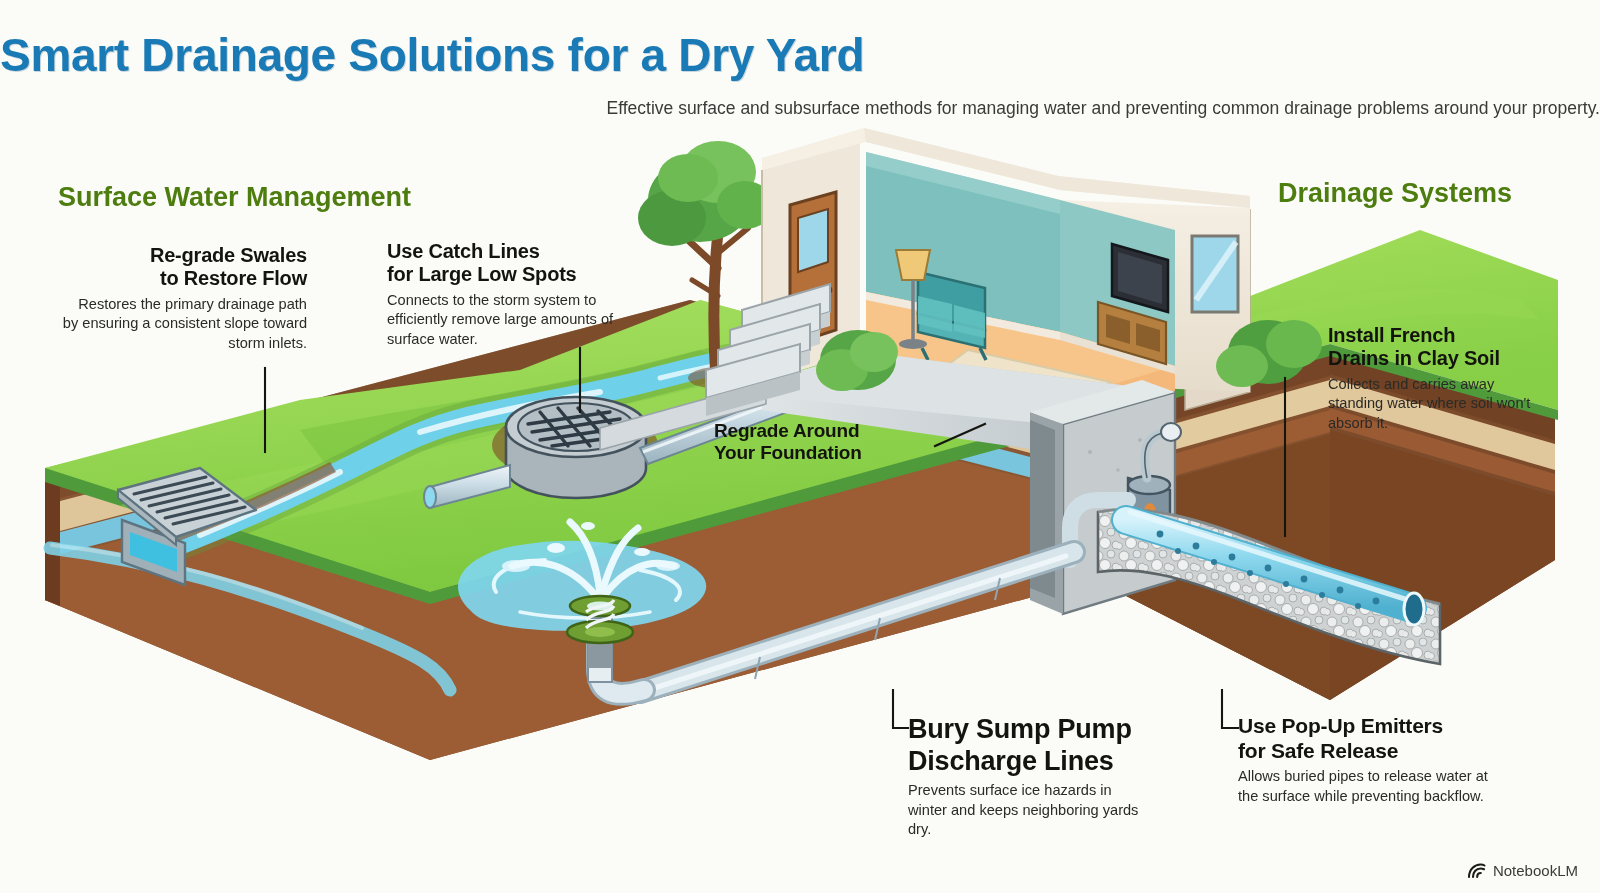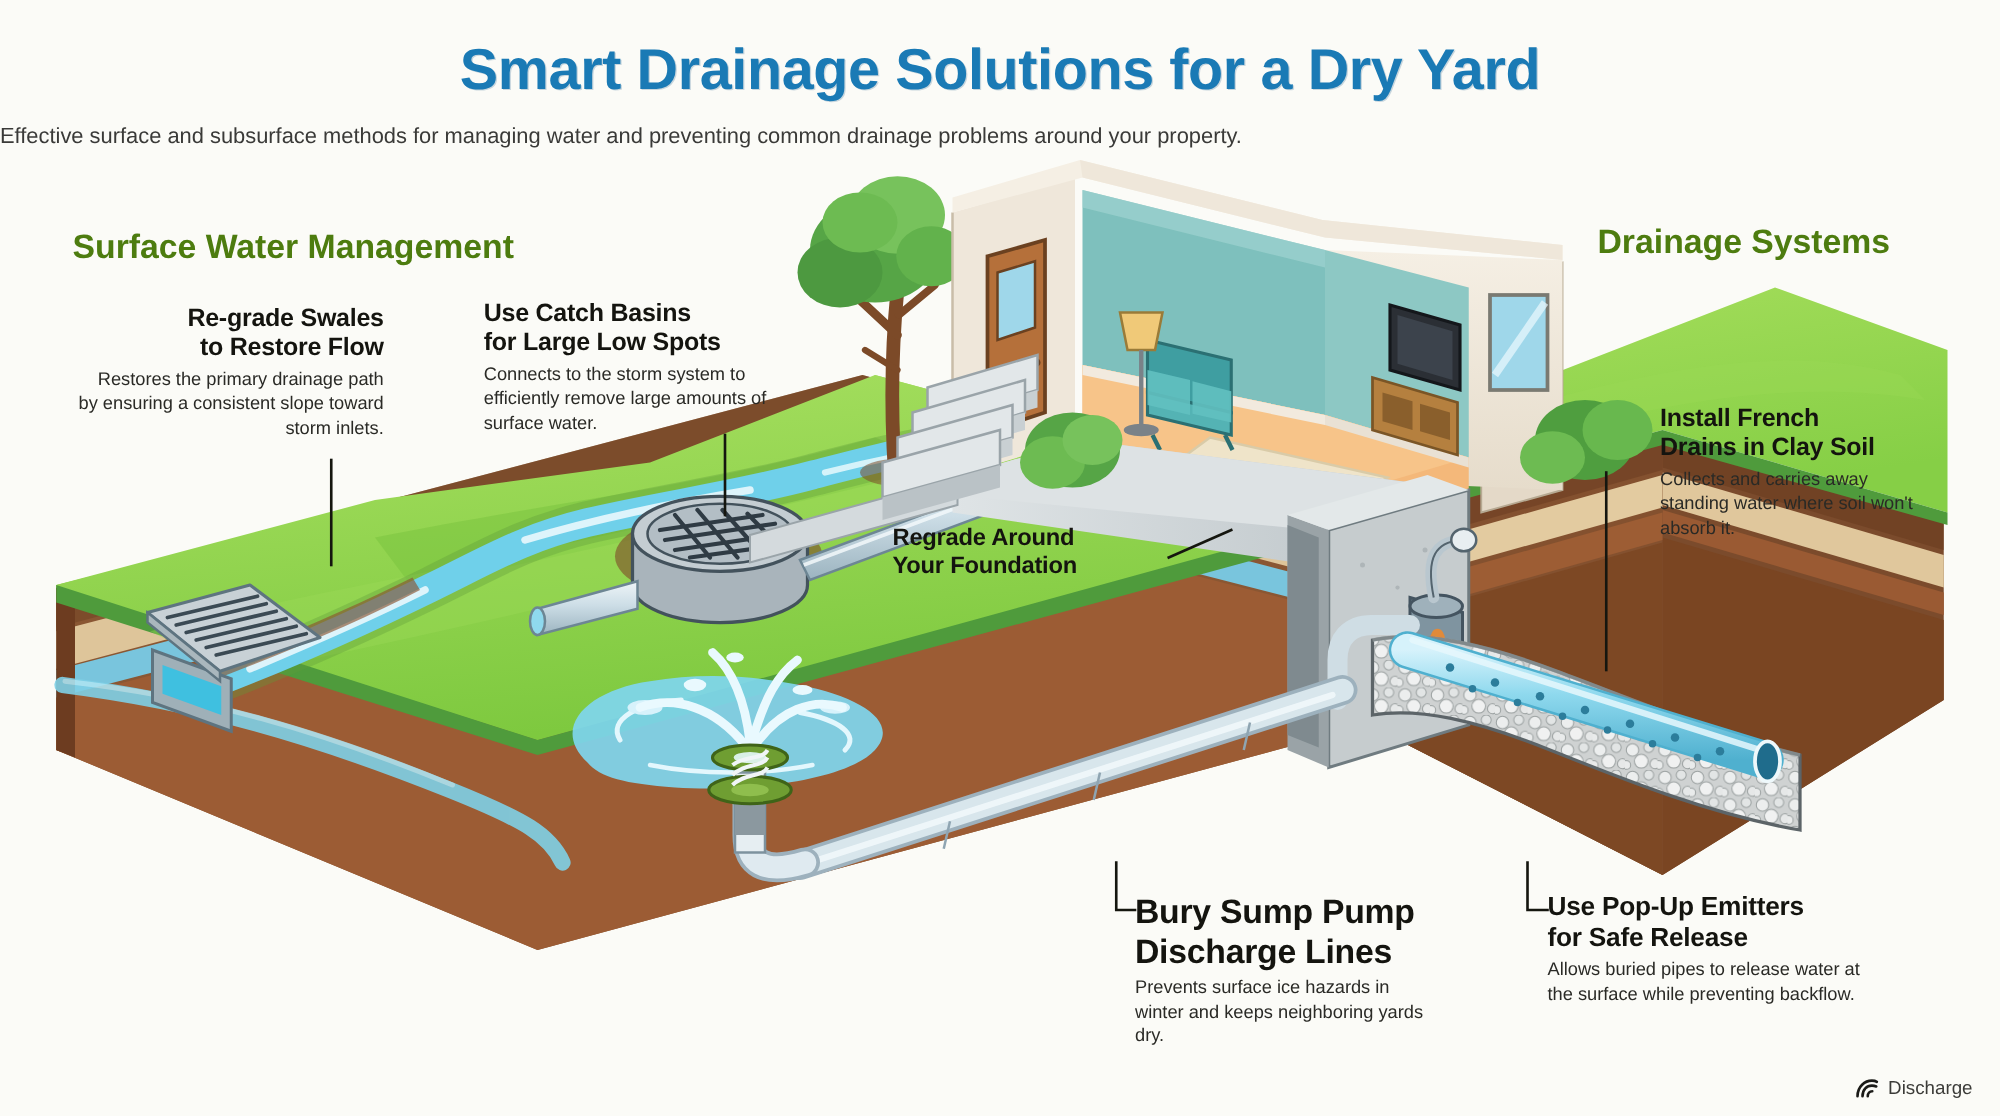--- a/index.html
+++ b/index.html
@@ -7,27 +7,27 @@
     width:1600px;height:893px;
     background:#fbfbf7;
     font-family:"Liberation Sans","DejaVu Sans",sans-serif;
     overflow:hidden;position:relative;
   }
   #stage{position:absolute;inset:0;}
   .art{position:absolute;left:0;top:0;width:1600px;height:893px;}
   .txt{position:absolute;}
 
   .title{
-    left:0;top:28px;width:1600px;text-align:center;
+    left:0;top:28px;width:1600px;text-align:left;
     font-size:46px;font-weight:bold;color:#1a7ab5;
     letter-spacing:-0.3px;
     text-shadow:1px 1px 0 rgba(20,80,130,.22);
   }
   .subtitle{
-    left:0;top:98px;width:1600px;text-align:left;
+    left:0;top:98px;width:1600px;text-align:right;
     font-size:17.5px;color:#3a3a38;
   }
 
   .sectionhead{
     font-size:27px;font-weight:bold;color:#4d7c0f;line-height:1.12;
   }
   .cardtitle{
     font-size:20px;font-weight:bold;color:#14140f;line-height:1.17;
     letter-spacing:-0.2px;
   }
@@ -466,21 +466,21 @@
   <div class="txt" style="left:62px;top:244px;width:245px;text-align:right;">
     <div class="cardtitle">
       <div>Re-grade Swales</div>
       <div>to Restore Flow</div>
     </div>
     <div class="cardbody">Restores the primary drainage path by ensuring a consistent slope toward storm inlets.</div>
   </div>
 
   <div class="txt" style="left:387px;top:240px;width:248px;">
     <div class="cardtitle">
-      <div>Use Catch Basins</div>
+      <div>Use Catch Lines</div>
       <div>for Large Low Spots</div>
     </div>
     <div class="cardbody">Connects to the storm system to efficiently remove large amounts of surface water.</div>
   </div>
 
   <div class="txt" style="left:714px;top:420px;width:258px;">
     <div class="cardtitle" style="font-size:19px;">
       <div>Regrade Around</div>
       <div>Your Foundation</div>
     </div>
@@ -509,16 +509,16 @@
     </div>
     <div class="cardbody">Allows buried pipes to release water at the surface while preventing backflow.</div>
   </div>
 
   <div class="txt nblm">
     <svg width="19" height="16" viewBox="0 0 19 16">
       <path d="M2 14 C2 6, 8 1.5, 13.5 1.5 C16 1.5, 17.5 2.5, 17.5 2.5" fill="none" stroke="#1b1b18" stroke-width="2.1" stroke-linecap="round"></path>
       <path d="M6 14 C6 8.5, 9.5 5.5, 13.5 5.5 C15.5 5.5, 17 6.2, 17 6.2" fill="none" stroke="#1b1b18" stroke-width="2.1" stroke-linecap="round"></path>
       <path d="M10.2 14 C10.2 11.5, 11.8 10, 13.8 10" fill="none" stroke="#1b1b18" stroke-width="2.1" stroke-linecap="round"></path>
     </svg>
-    <span>Discharge</span>
+    <span>NotebookLM</span>
   </div>
 
 </div>
 
 </body></html>

